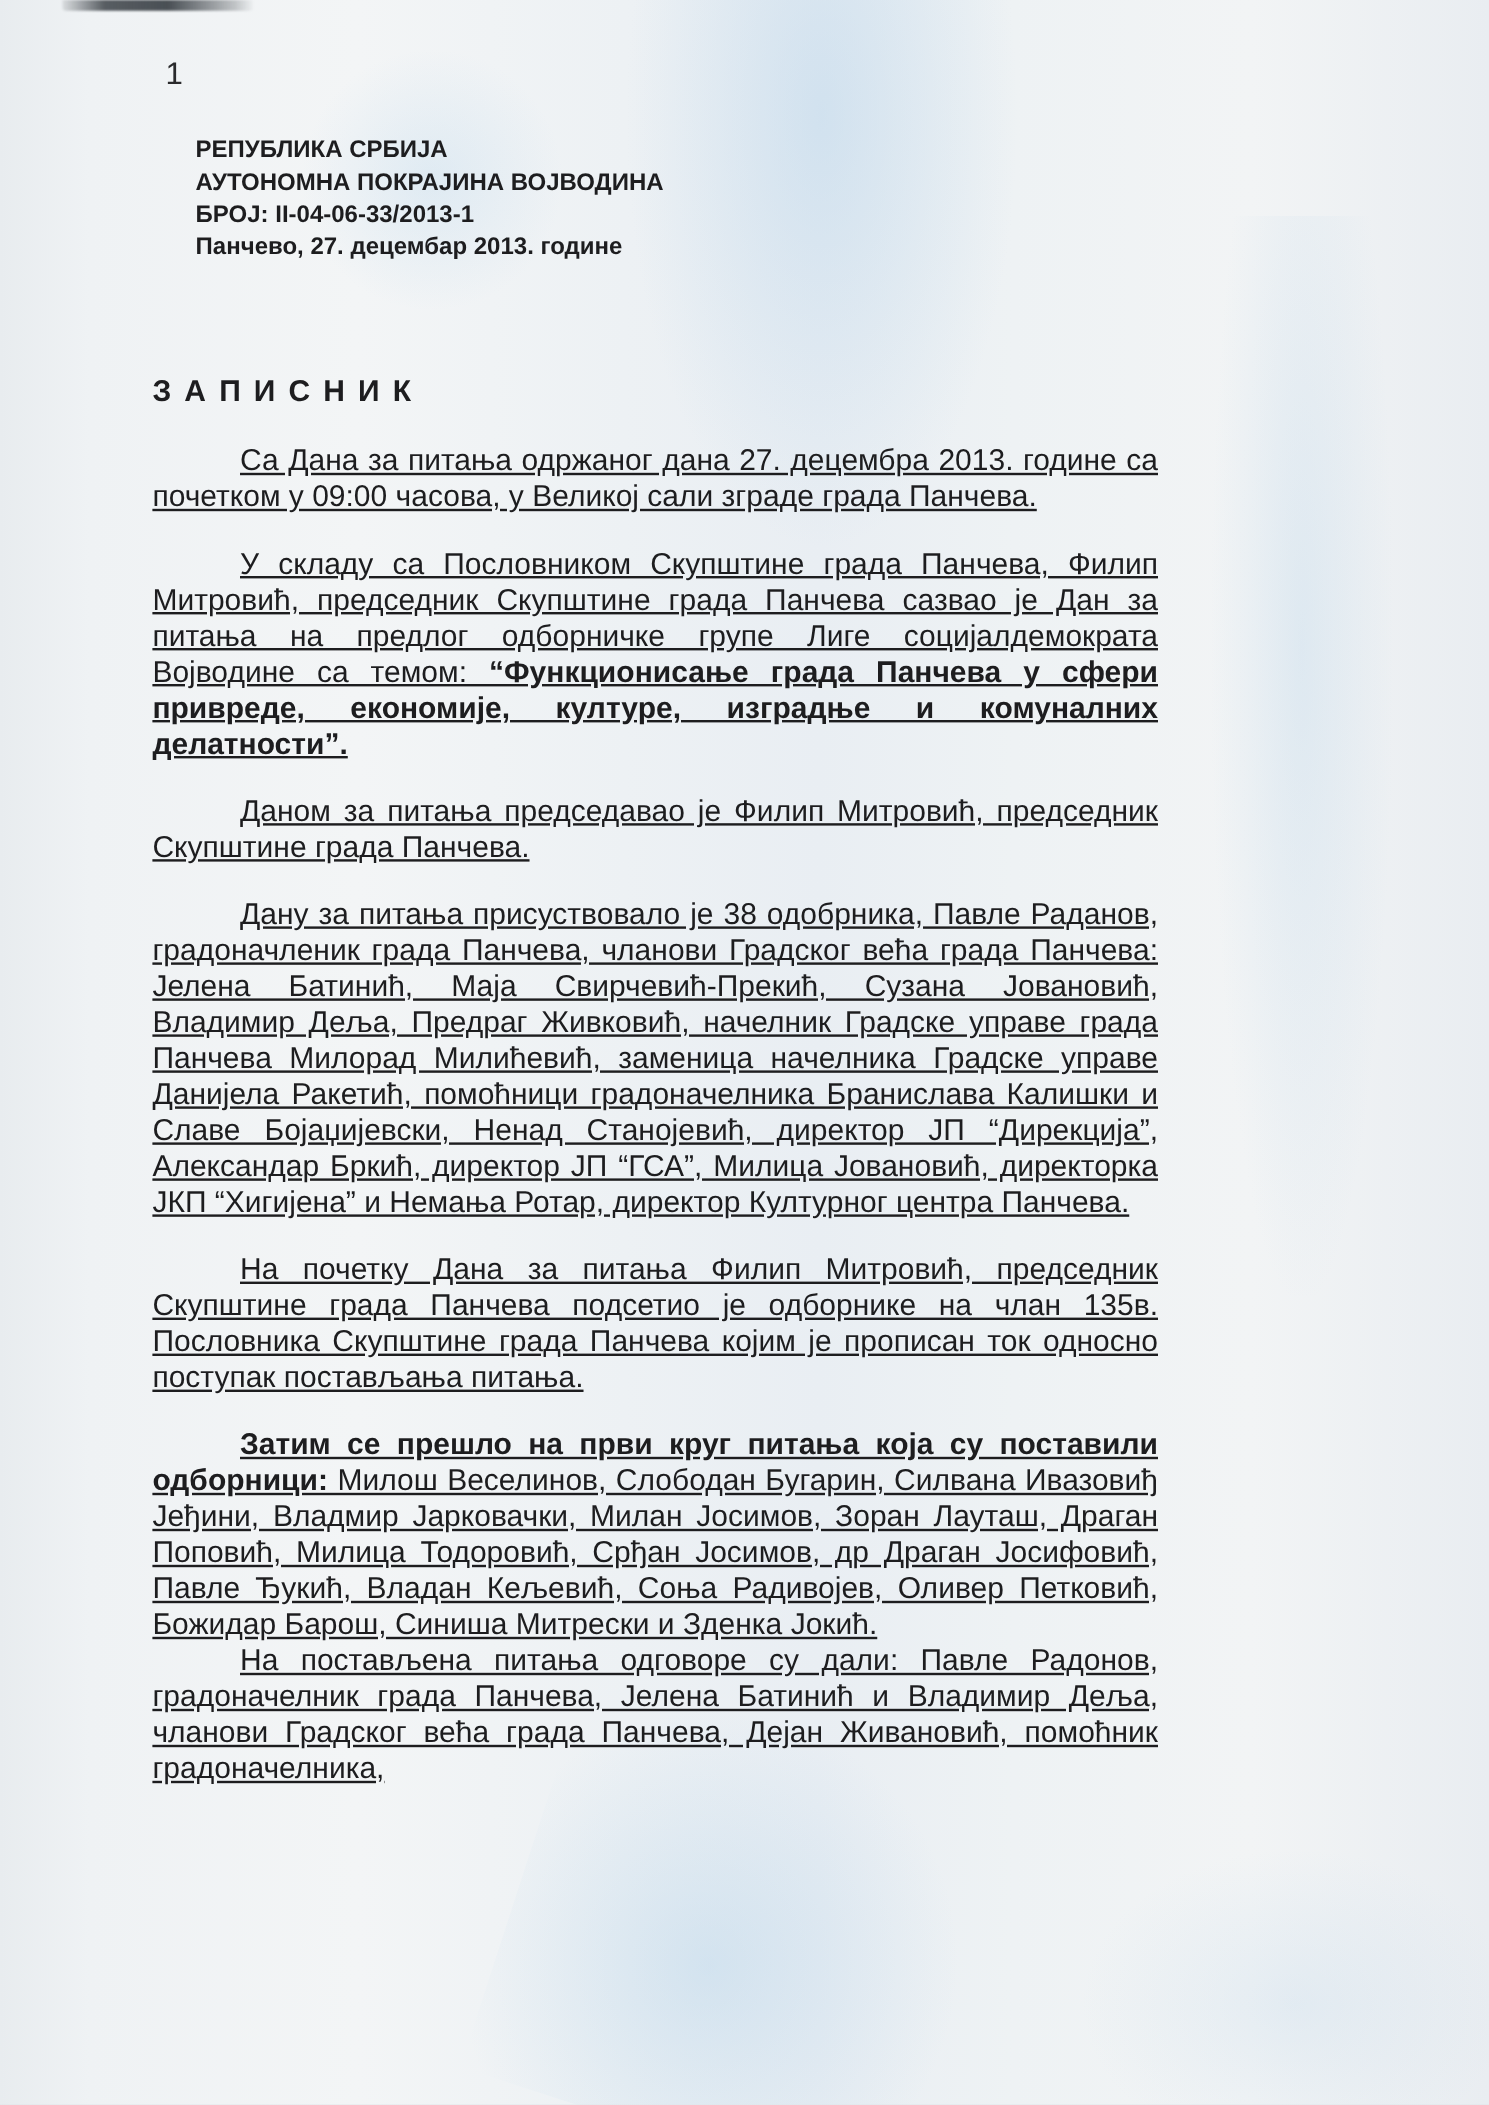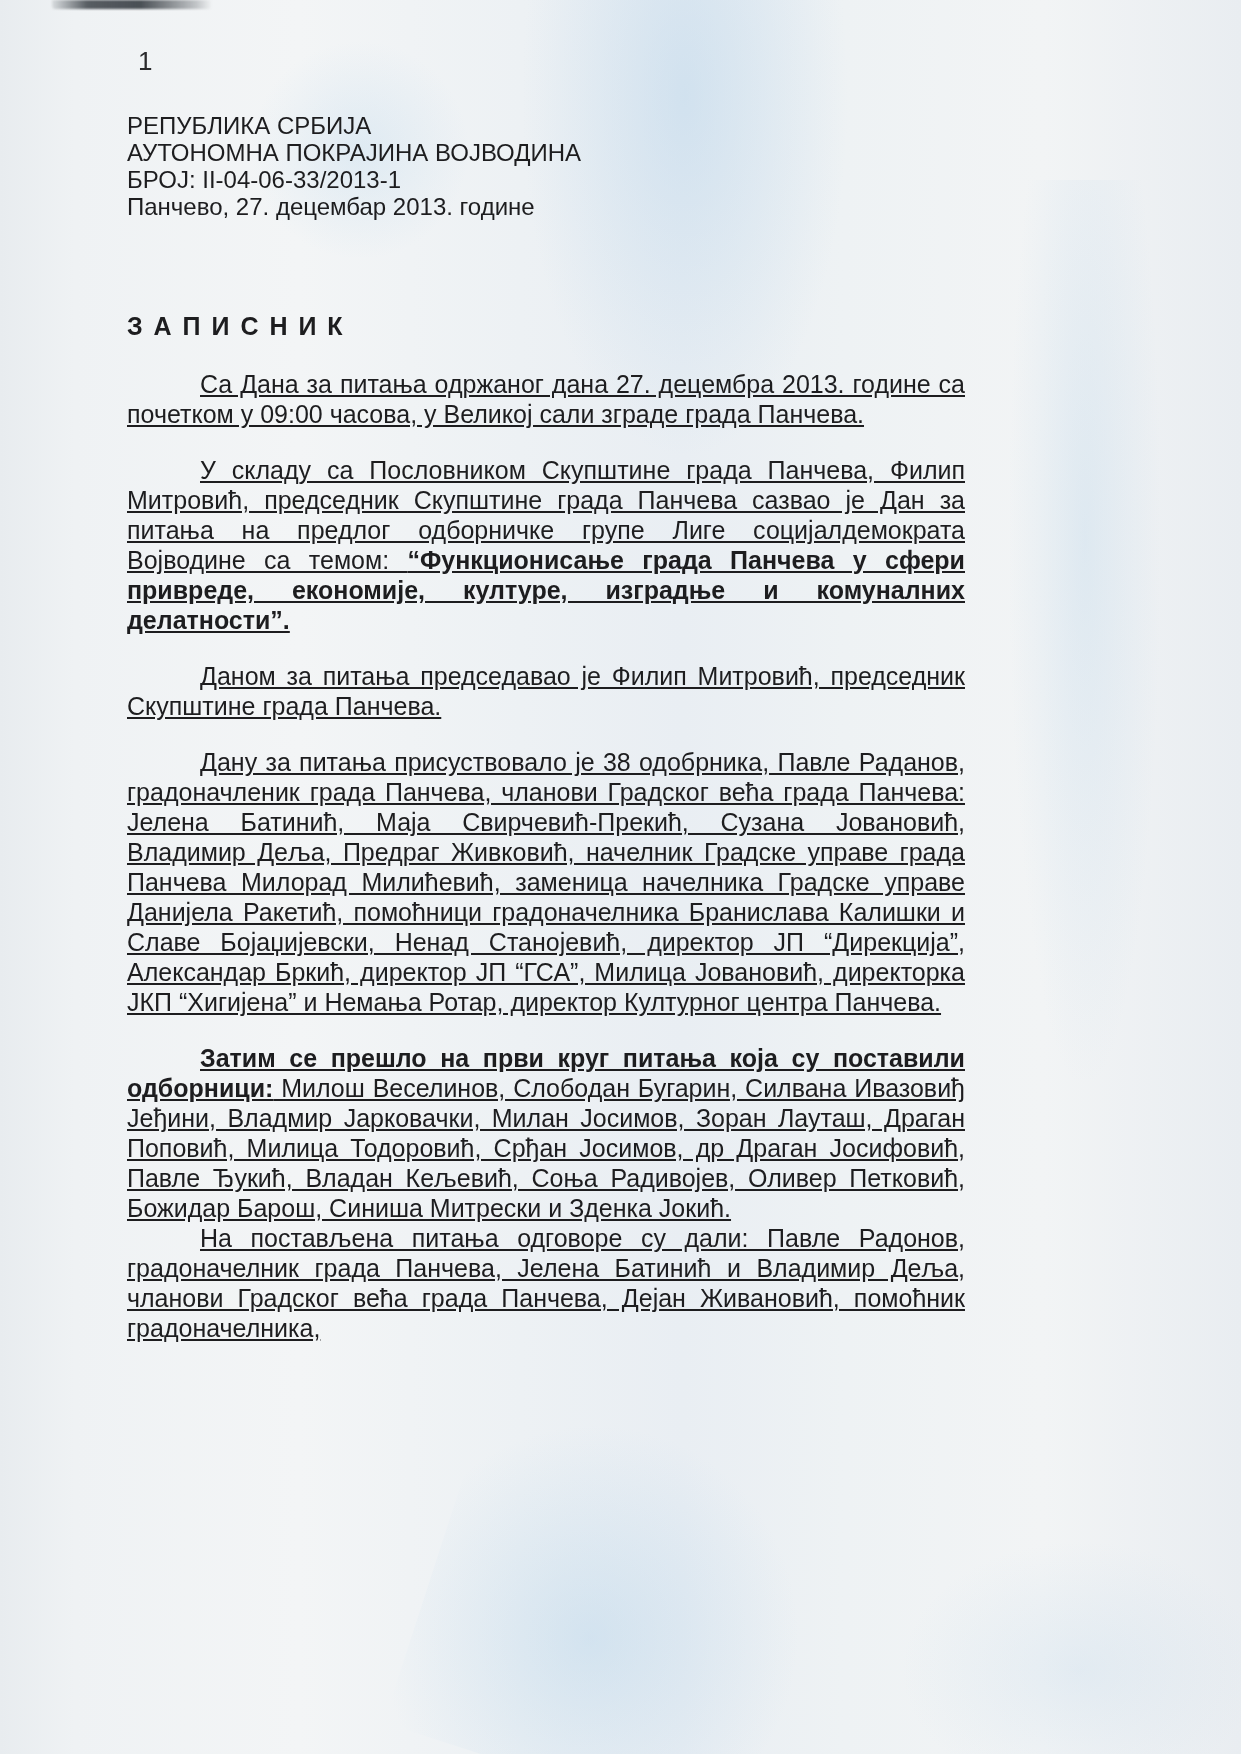--- a/index.html
+++ b/index.html
@@ -49,21 +49,21 @@
     filter: blur(1px);
     border-radius: 0 0 3px 3px;
   }
   .page-number {
     position: absolute; top: 46px; left: 138px;
     font-size: 26px; color: #2a2a2c;
   }
   .content {
     position: absolute; left: 127px; top: 112px; width: 838px;
   }
-  .doc-header { font-weight: normal; font-size: 24px; line-height: 27px; }
+  .doc-header { font-weight: bold; font-size: 20px; line-height: 27px; margin-left: 36px; }
   .doc-title {
     margin: 92px 0 28px 0;
     font-size: 25px; font-weight: bold;
     text-align: left; letter-spacing: 2px;
   }
   .body-text p {
     margin: 0 0 26px 0;
     font-size: 25px; line-height: 30px;
     text-align: justify;
     text-indent: 73px;
@@ -98,20 +98,21 @@
 
     <div class="body-text">
       <p><span>Са Дана за питања одржаног дана 27. децембра 2013. године са почетком у 09:00  часова, у Великој сали зграде града Панчева.</span></p>
 
       <p><span>У складу са Пословником Скупштине града Панчева, Филип Митровић, председник Скупштине града Панчева сазвао је Дан за питања на предлог одборничке групе Лиге социјалдемократа Војводине са темом: </span><span class="bold-run">“Функционисање града Панчева у сфери привреде, економије, културе, изградње и комуналних делатности”.</span></p>
 
       <p><span>Даном за питања председавао је Филип Митровић, председник Скупштине града Панчева.</span></p>
 
       <p><span>Дану за питања присуствовало је 38 одобрника, Павле Раданов, градоначленик града Панчева, чланови Градског већа града Панчева: Јелена Батинић, Маја Свирчевић-Прекић, Сузана Јовановић, Владимир Деља, Предраг Живковић, начелник Градске управе града Панчева Милорад Милићевић, заменица начелника Градске управе Данијела Ракетић, помоћници градоначелника Бранислава Калишки и Славе Бојаџијевски, Ненад Станојевић, директор ЈП “Дирекција”, Александар Бркић, директор ЈП “ГСА”, Милица Јовановић, директорка ЈКП “Хигијена” и Немања Ротар, директор Културног центра Панчева.</span></p>
 
+      <p><span>На почетку Дана за питања Филип Митровић, председник Скупштине града Панчева подсетио је одборнике на члан 135в. Пословника Скупштине града Панчева којим је прописан ток односно поступак постављања питања.</span></p>
 
 
       <p class="tight"><span class="bold-run">Затим се прешло на први круг питања која су поставили одборници:</span><span> Милош Веселинов, Слободан Бугарин, Силвана Ивазовиђ Јеђини, Владмир Јарковачки, Милан Јосимов, Зоран Лауташ, Драган Поповић, Милица Тодоровић, Срђан Јосимов, др Драган Јосифовић, Павле Ђукић, Владан Кељевић, Соња Радивојев, Оливер Петковић, Божидар Барош, Синиша Митрески и Зденка Јокић.</span></p>
 
       <p class="justify-last"><span>На постављена питања одговоре су дали: Павле Радонов, градоначелник града Панчева, Јелена Батинић и Владимир Деља, чланови Градског већа града Панчева, Дејан Живановић, помоћник градоначелника,</span></p>
     </div>
   </div>
 </div>
 
 </body></html>

